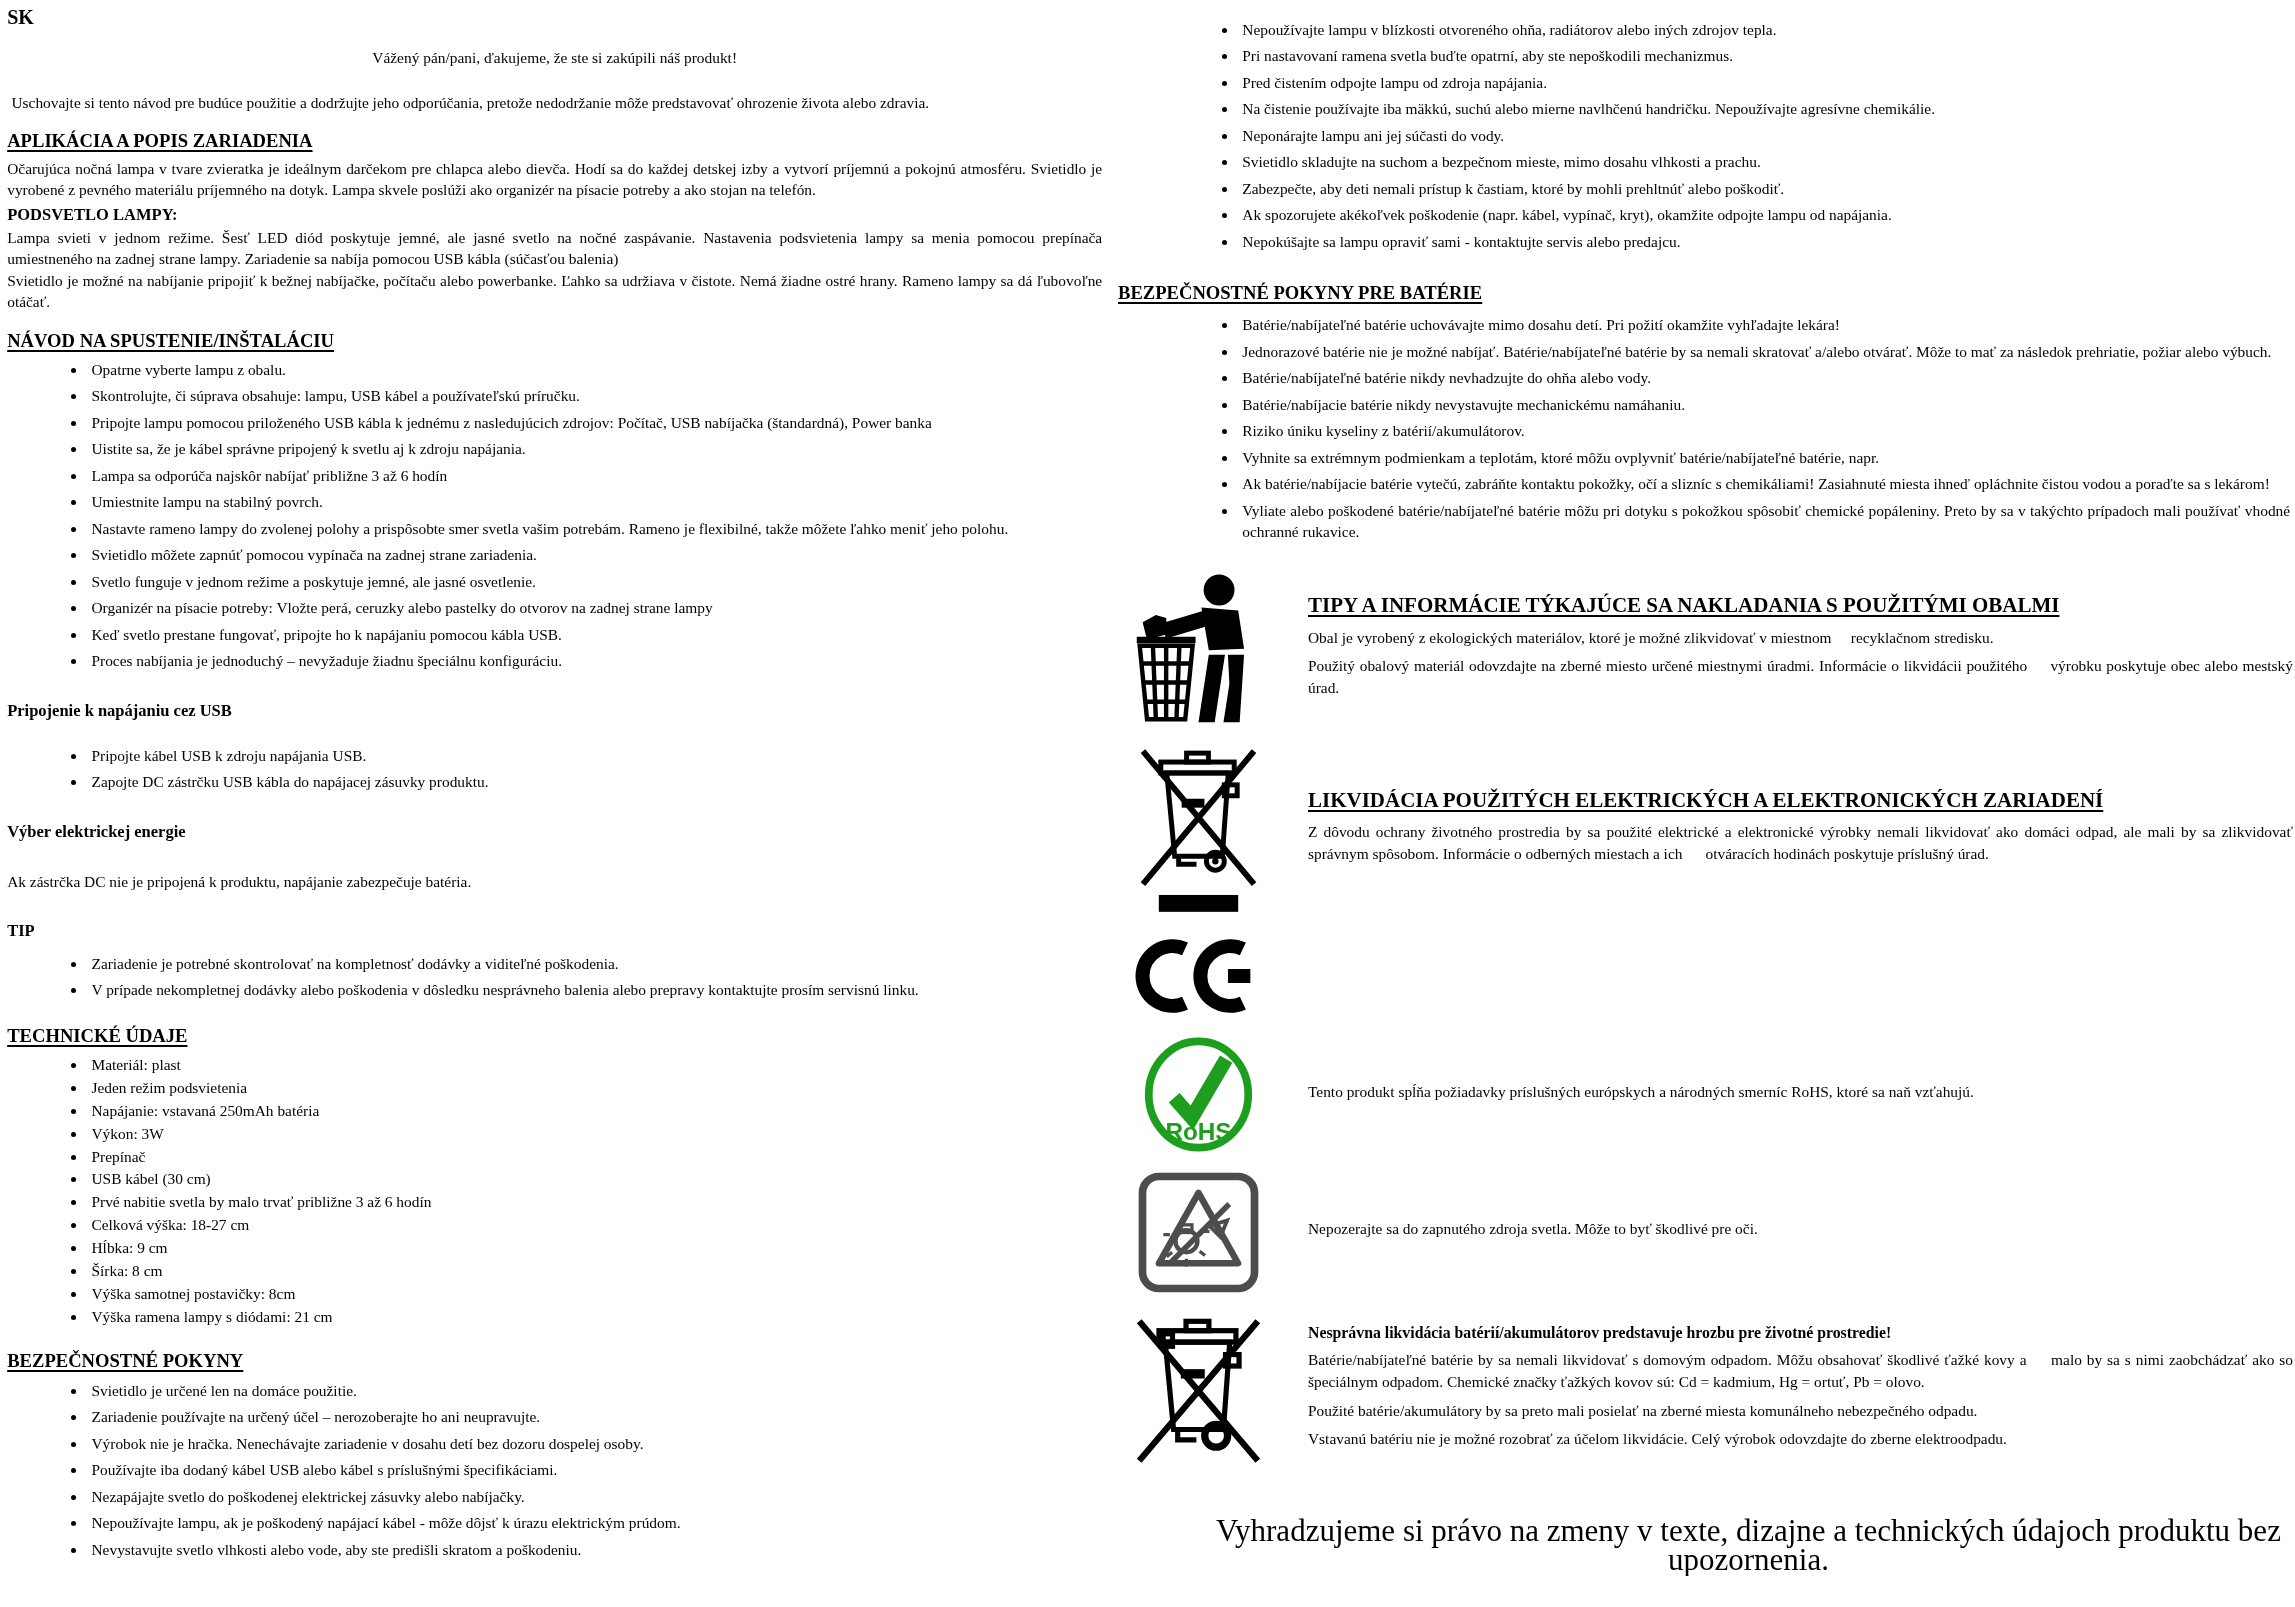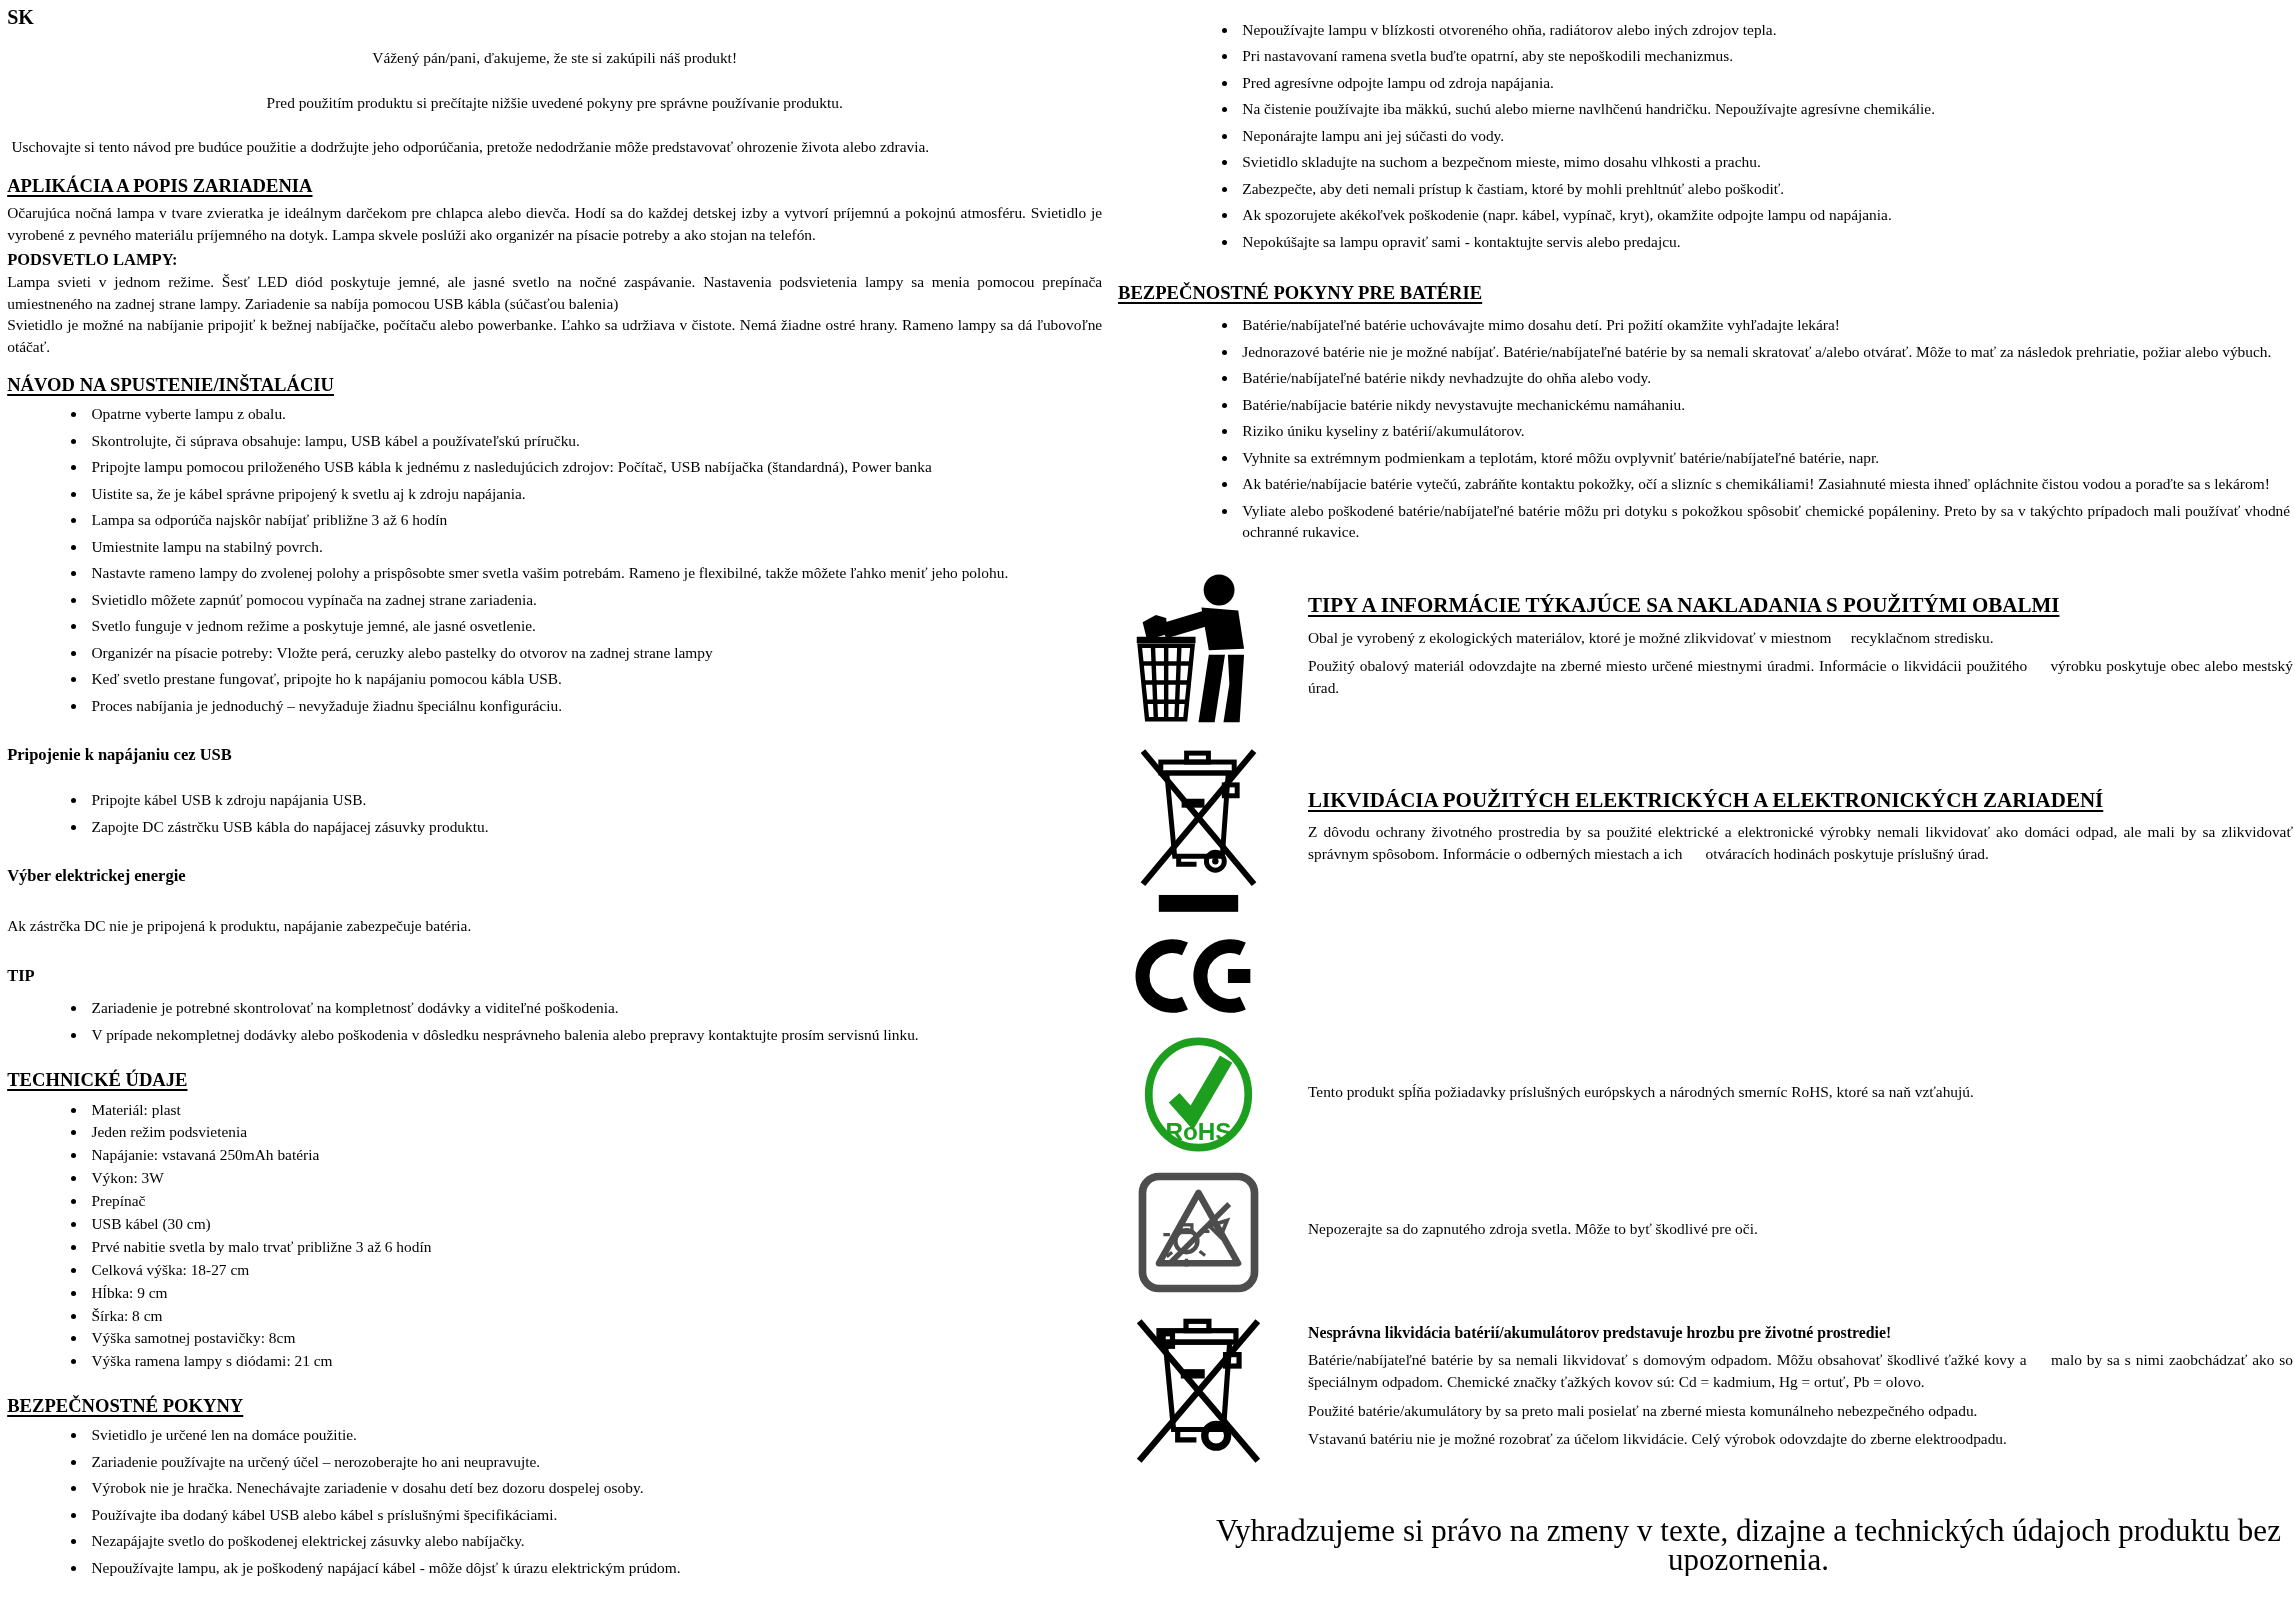--- a/index.html
+++ b/index.html
@@ -36,21 +36,20 @@
   .final-note { text-align:center; font-size:31px; line-height:29px; margin-top:47px; padding-left:86px; }
 </style>
 </head>
 <body>
 
 <div class="page">
 
   <div class="col-left">
     <div class="lang">SK</div>
     <p class="center">Vážený pán/pani, ďakujeme, že ste si zakúpili náš produkt!</p>
-    <p class="center">Pred použitím produktu si prečítajte nižšie uvedené pokyny pre správne používanie produktu.</p>
     <p class="keep">Uschovajte si tento návod pre budúce použitie a dodržujte jeho odporúčania, pretože nedodržanie môže predstavovať ohrozenie života alebo zdravia.</p>
 
     <h2>APLIKÁCIA A POPIS ZARIADENIA</h2>
     <p class="just">Očarujúca nočná lampa v tvare zvieratka je ideálnym darčekom pre chlapca alebo dievča. Hodí sa do každej detskej izby a vytvorí príjemnú a pokojnú atmosféru. Svietidlo je vyrobené z pevného materiálu príjemného na dotyk. Lampa skvele poslúži ako organizér na písacie potreby a ako stojan na telefón.</p>
 
     <h3 style="margin-top:4.3px; margin-bottom:1.4px;">PODSVETLO LAMPY:</h3>
     <p class="just">Lampa svieti v jednom režime. Šesť LED diód poskytuje jemné, ale jasné svetlo na nočné zaspávanie. Nastavenia podsvietenia lampy sa menia pomocou prepínača umiestneného na zadnej strane lampy. Zariadenie sa nabíja pomocou USB kábla (súčasťou balenia)</p>
     <p class="just">Svietidlo je možné na nabíjanie pripojiť k bežnej nabíjačke, počítaču alebo powerbanke. Ľahko sa udržiava v čistote. Nemá žiadne ostré hrany. Rameno lampy sa dá ľubovoľne otáčať.</p>
 
     <h2>NÁVOD NA SPUSTENIE/INŠTALÁCIU</h2>
@@ -109,21 +108,21 @@
       <li>Nezapájajte svetlo do poškodenej elektrickej zásuvky alebo nabíjačky.</li>
       <li>Nepoužívajte lampu, ak je poškodený napájací kábel - môže dôjsť k úrazu elektrickým prúdom.</li>
       <li>Nevystavujte svetlo vlhkosti alebo vode, aby ste predišli skratom a poškodeniu.</li>
     </ul>
   </div>
 
   <div class="col-right">
     <ul style="margin-top:13px;">
       <li>Nepoužívajte lampu v blízkosti otvoreného ohňa, radiátorov alebo iných zdrojov tepla.</li>
       <li>Pri nastavovaní ramena svetla buďte opatrní, aby ste nepoškodili mechanizmus.</li>
-      <li>Pred agresívne odpojte lampu od zdroja napájania.</li>
+      <li>Pred čistením odpojte lampu od zdroja napájania.</li>
       <li>Na čistenie používajte iba mäkkú, suchú alebo mierne navlhčenú handričku. Nepoužívajte agresívne chemikálie.</li>
       <li>Neponárajte lampu ani jej súčasti do vody.</li>
       <li>Svietidlo skladujte na suchom a bezpečnom mieste, mimo dosahu vlhkosti a prachu.</li>
       <li>Zabezpečte, aby deti nemali prístup k častiam, ktoré by mohli prehltnúť alebo poškodiť.</li>
       <li>Ak spozorujete akékoľvek poškodenie (napr. kábel, vypínač, kryt), okamžite odpojte lampu od napájania.</li>
       <li>Nepokúšajte sa lampu opraviť sami - kontaktujte servis alebo predajcu.</li>
     </ul>
 
     <h2>BEZPEČNOSTNÉ POKYNY PRE BATÉRIE</h2>
     <ul>

